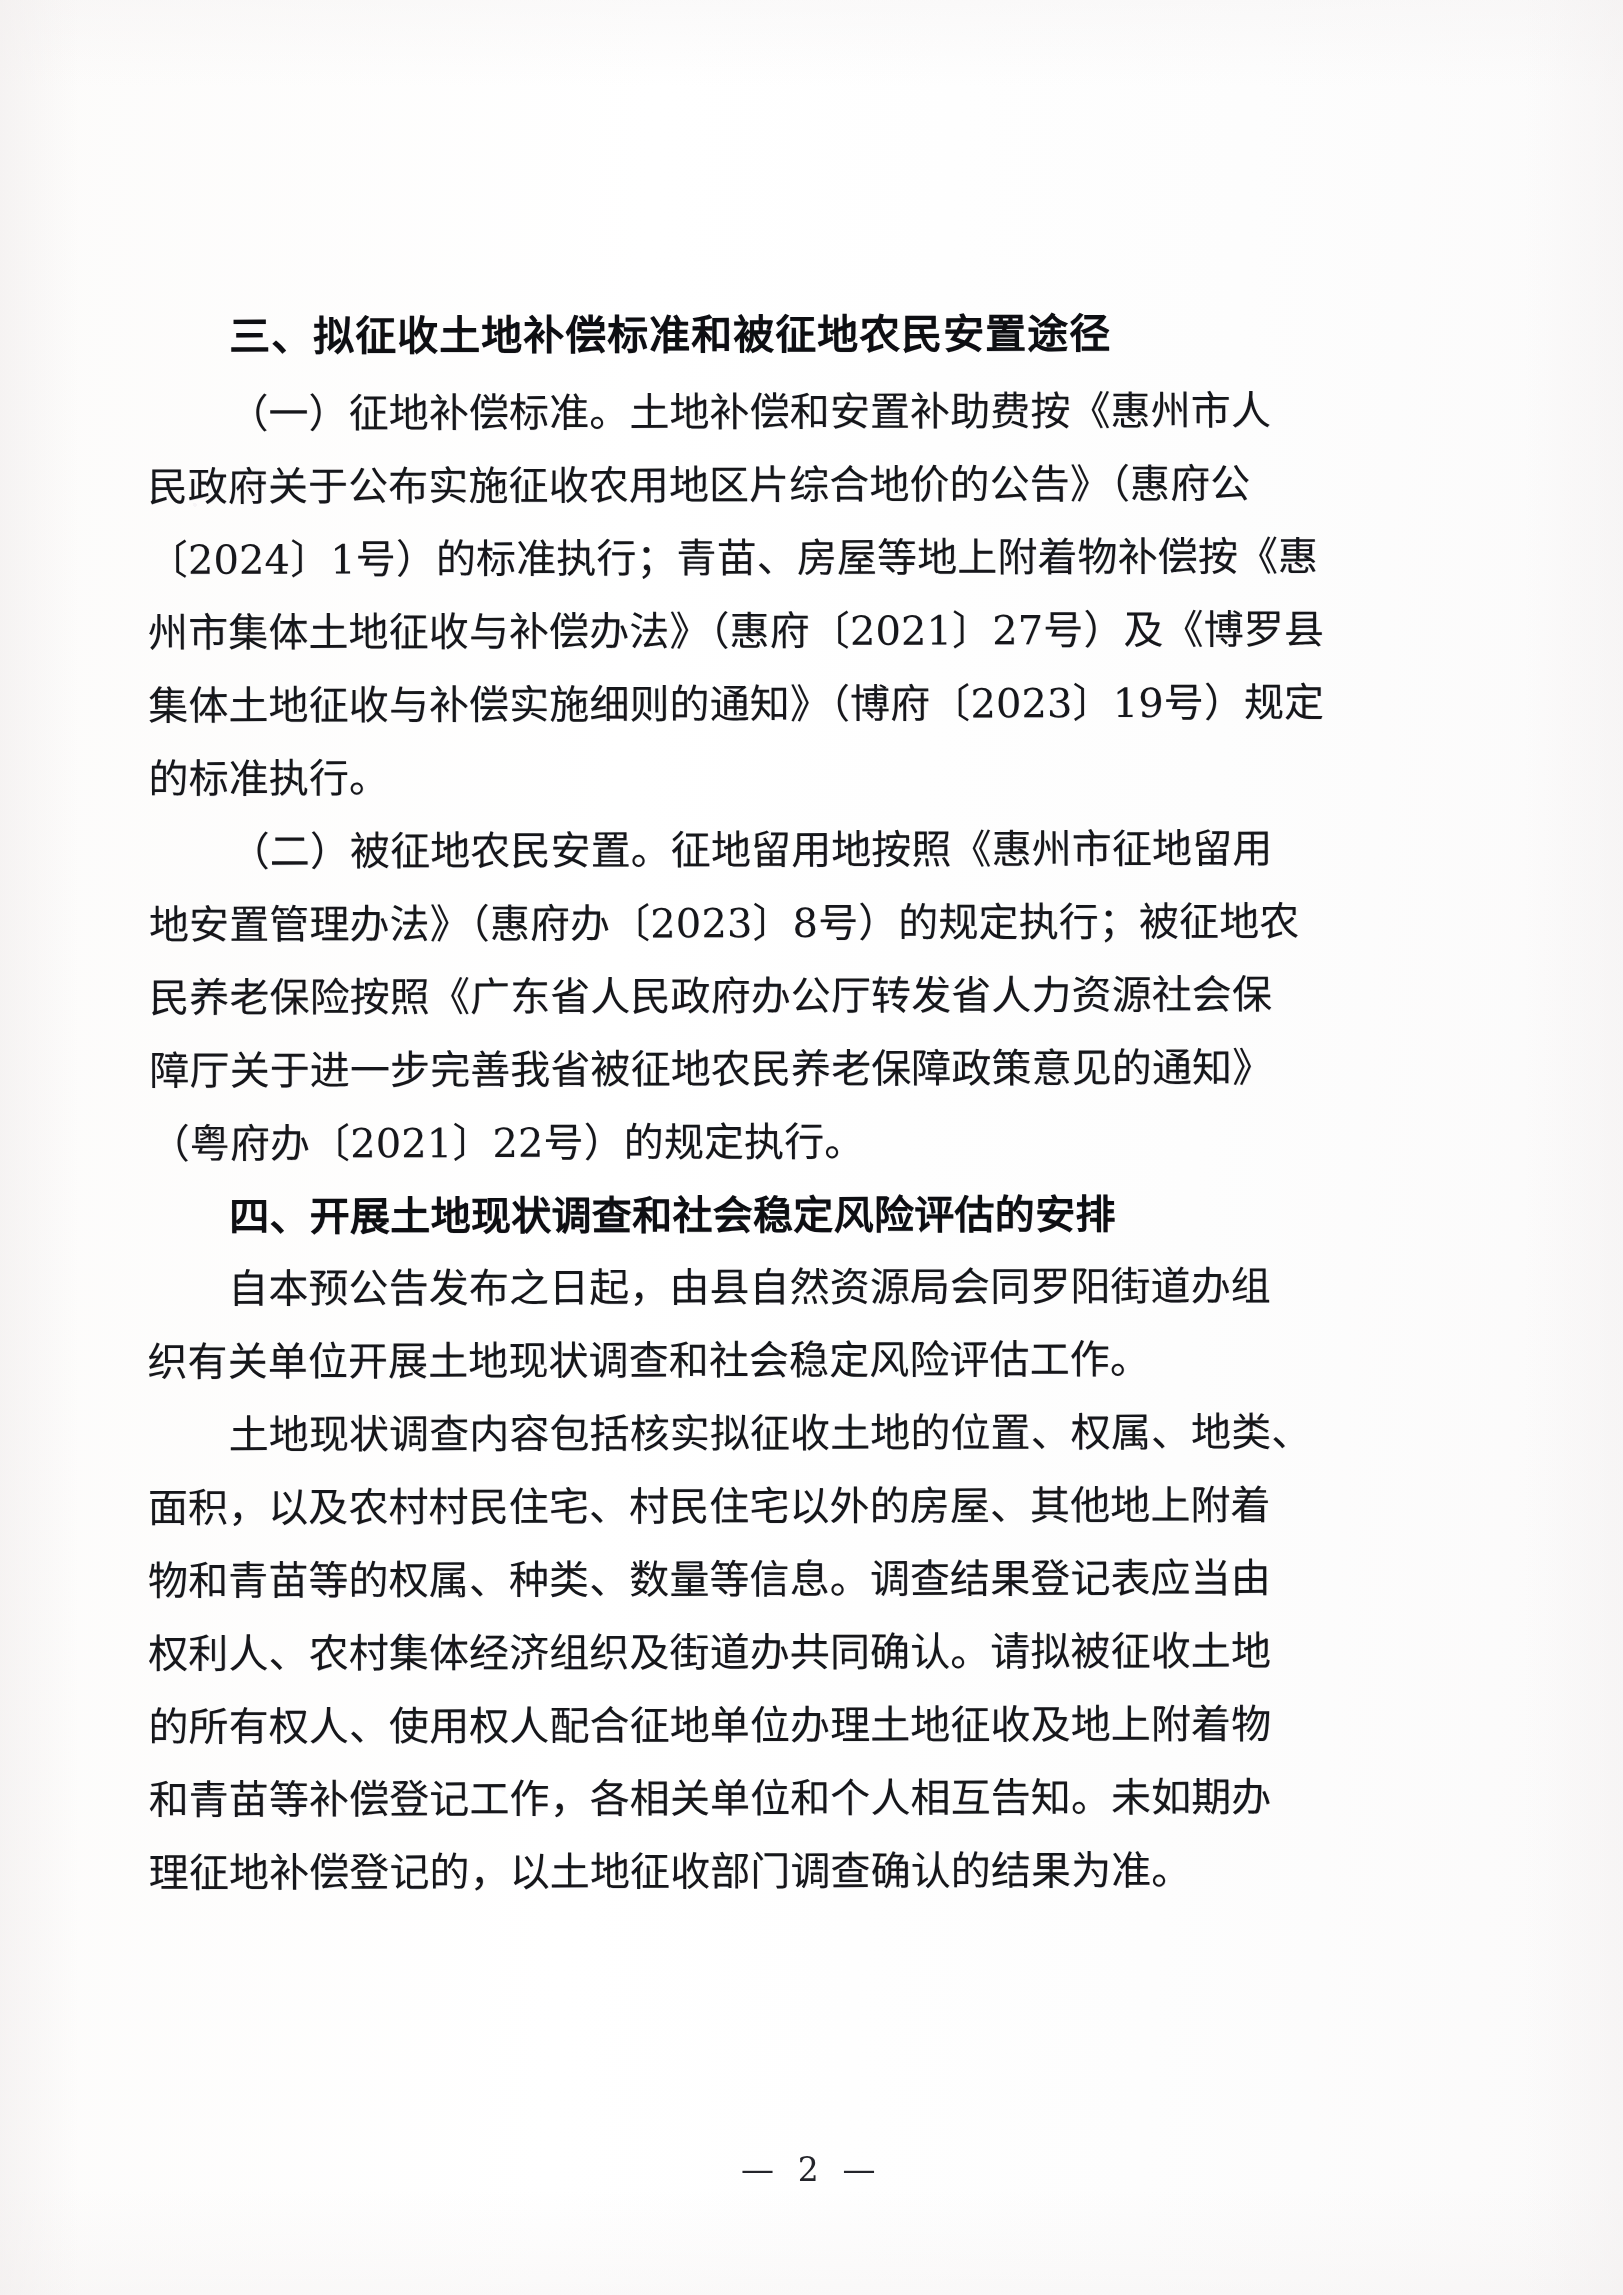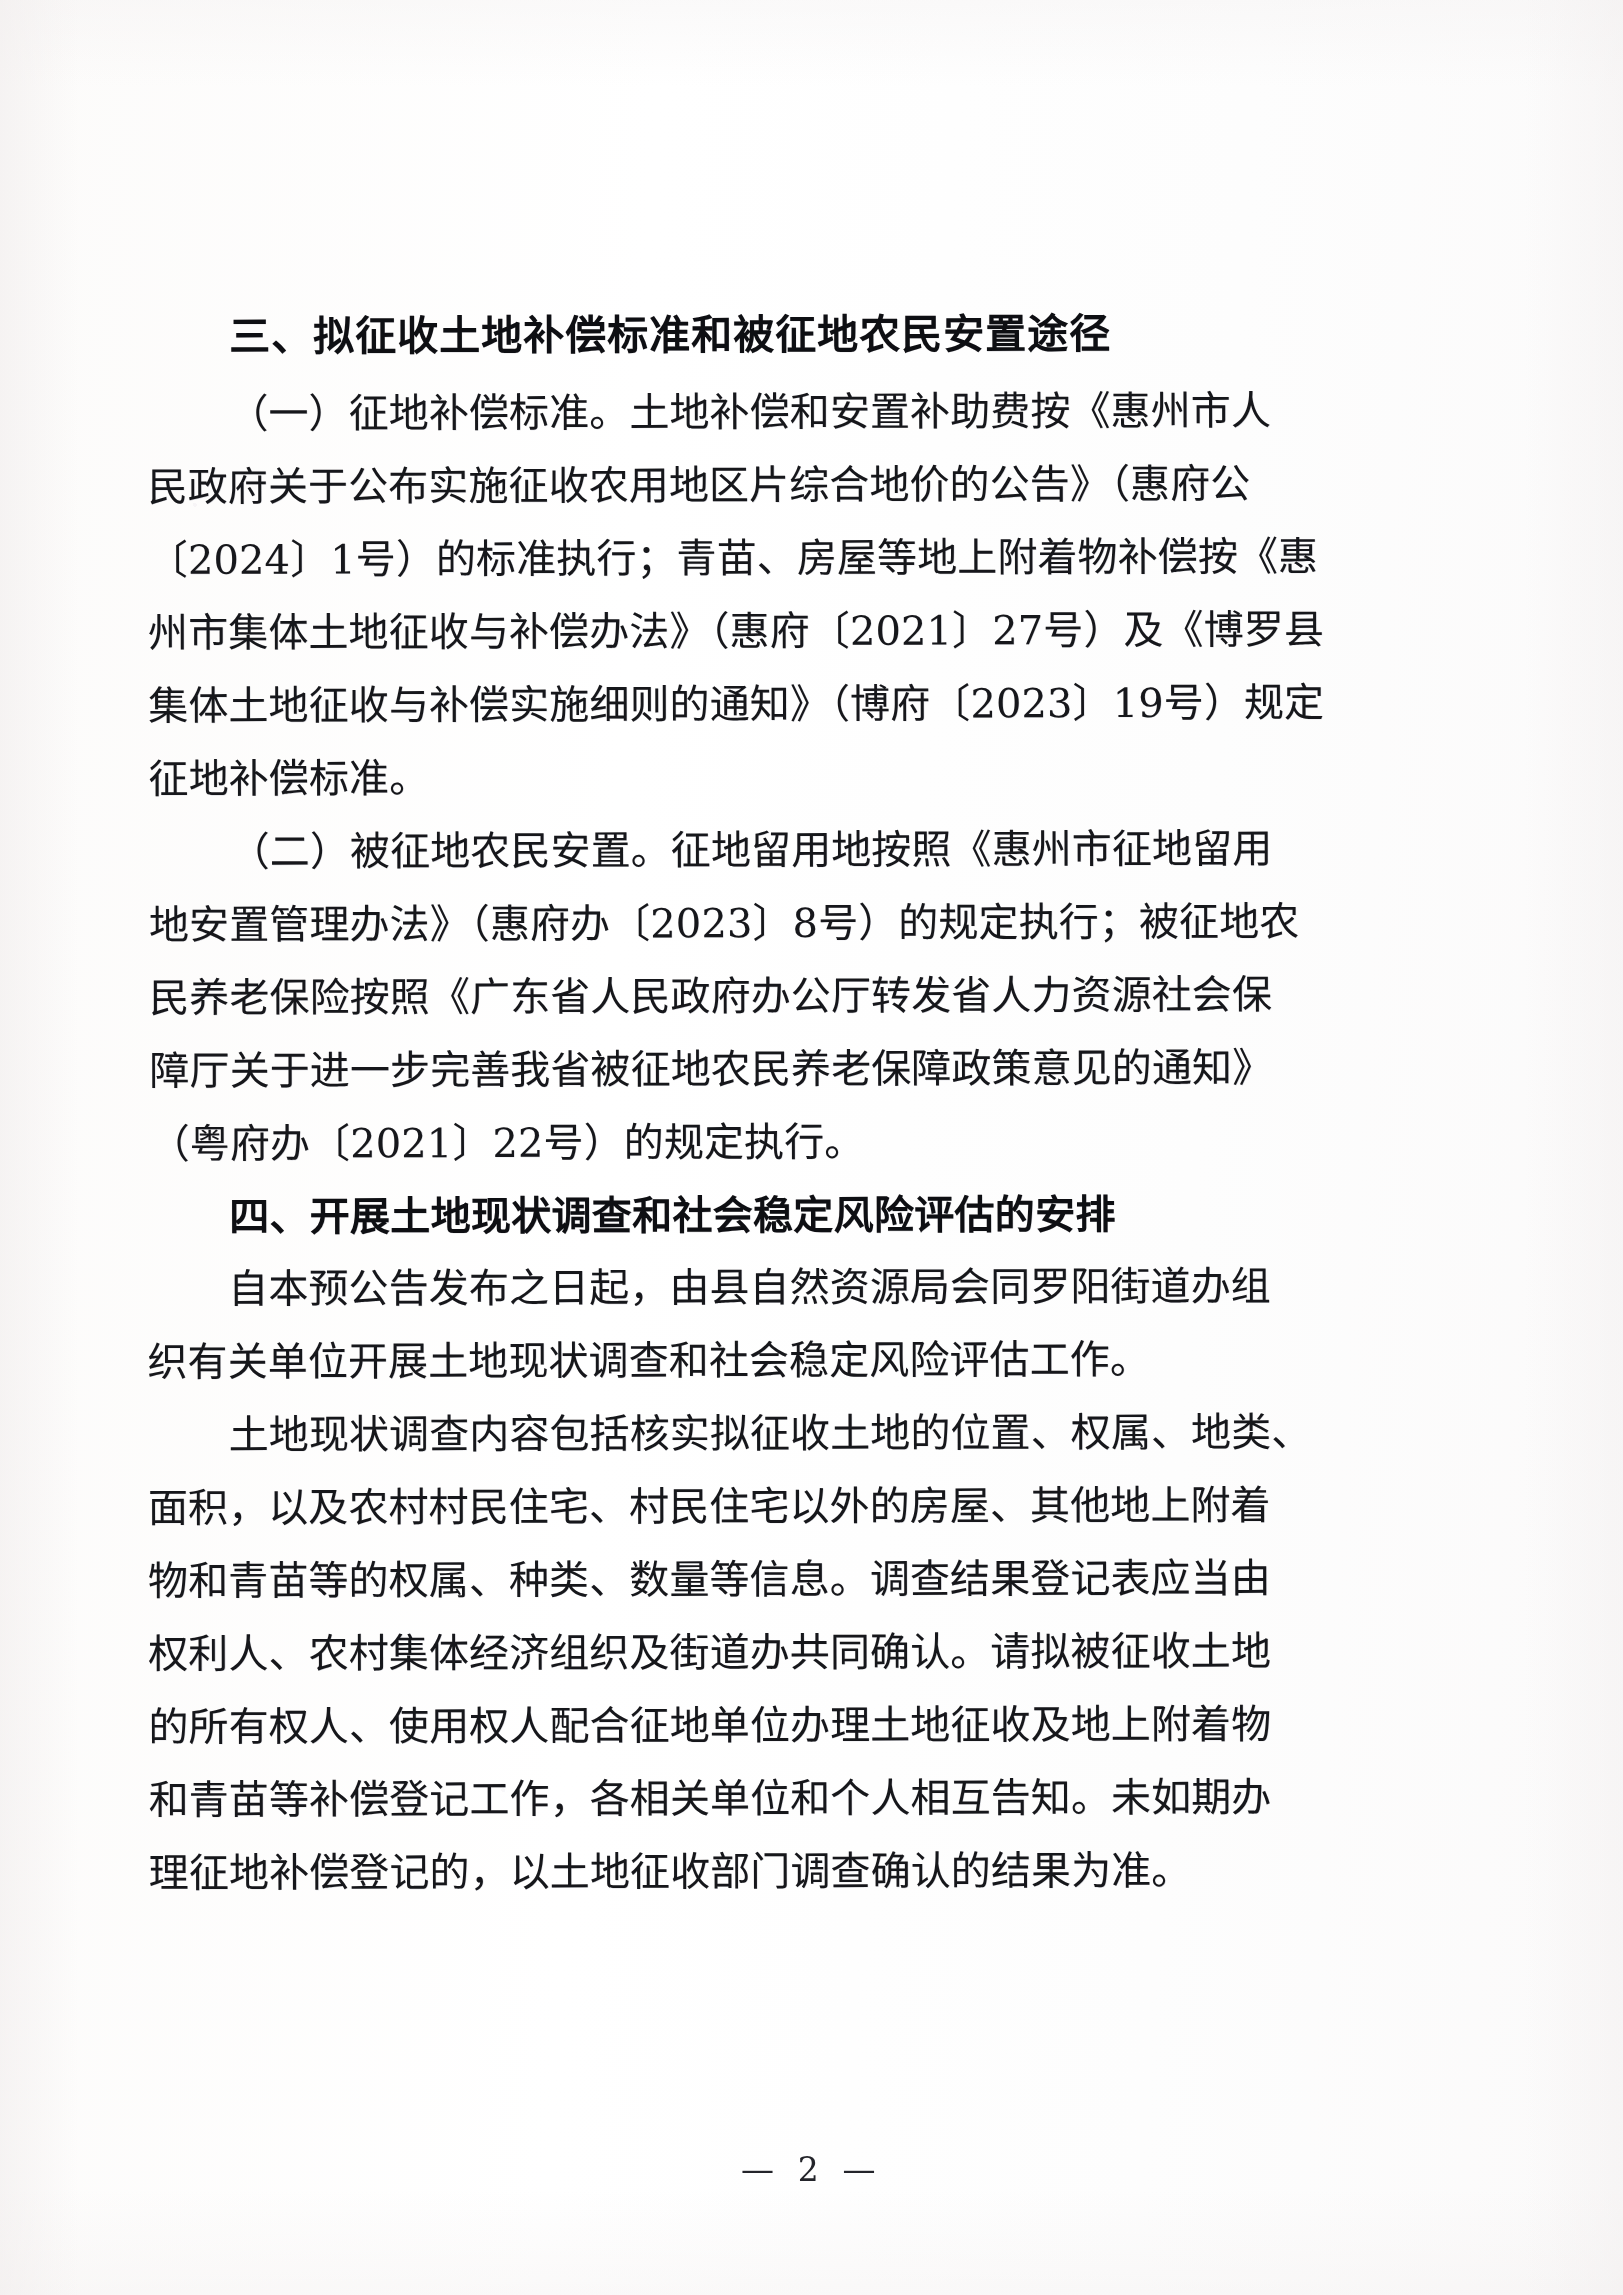--- a/index.html
+++ b/index.html
@@ -111,21 +111,21 @@
       <h2 class="heading">三、拟征收土地补偿标准和被征地农民安置途径</h2>
 
       <div class="gap-sm"></div>
 
       <p class="para">
         <span class="line indent">（一）征地补偿标准。土地补偿和安置补助费按《惠州市人</span><br>
         <span class="line">民政府关于公布实施征收农用地区片综合地价的公告》（惠府公</span><br>
         <span class="line">〔2024〕1号）的标准执行；青苗、房屋等地上附着物补偿按《惠</span><br>
         <span class="line">州市集体土地征收与补偿办法》（惠府〔2021〕27号）及《博罗县</span><br>
         <span class="line">集体土地征收与补偿实施细则的通知》（博府〔2023〕19号）规定</span><br>
-        <span class="line">征地补偿标准。</span>
+        <span class="line">的标准执行。</span>
       </p>
 
       <p class="para">
         <span class="line indent">（二）被征地农民安置。征地留用地按照《惠州市征地留用</span><br>
         <span class="line">地安置管理办法》（惠府办〔2023〕8号）的规定执行；被征地农</span><br>
         <span class="line">民养老保险按照《广东省人民政府办公厅转发省人力资源社会保</span><br>
         <span class="line">障厅关于进一步完善我省被征地农民养老保障政策意见的通知》</span><br>
         <span class="line">（粤府办〔2021〕22号）的规定执行。</span>
       </p>
     </div>

